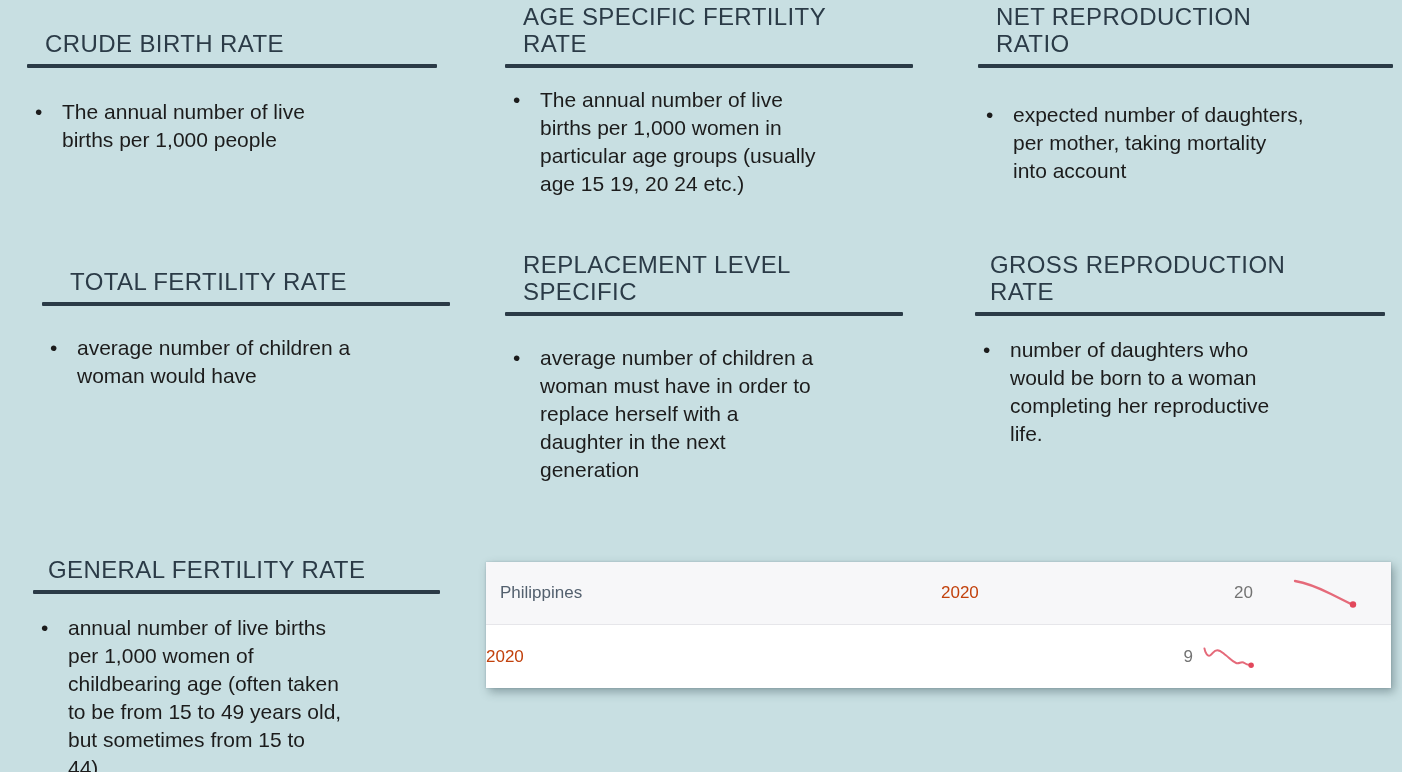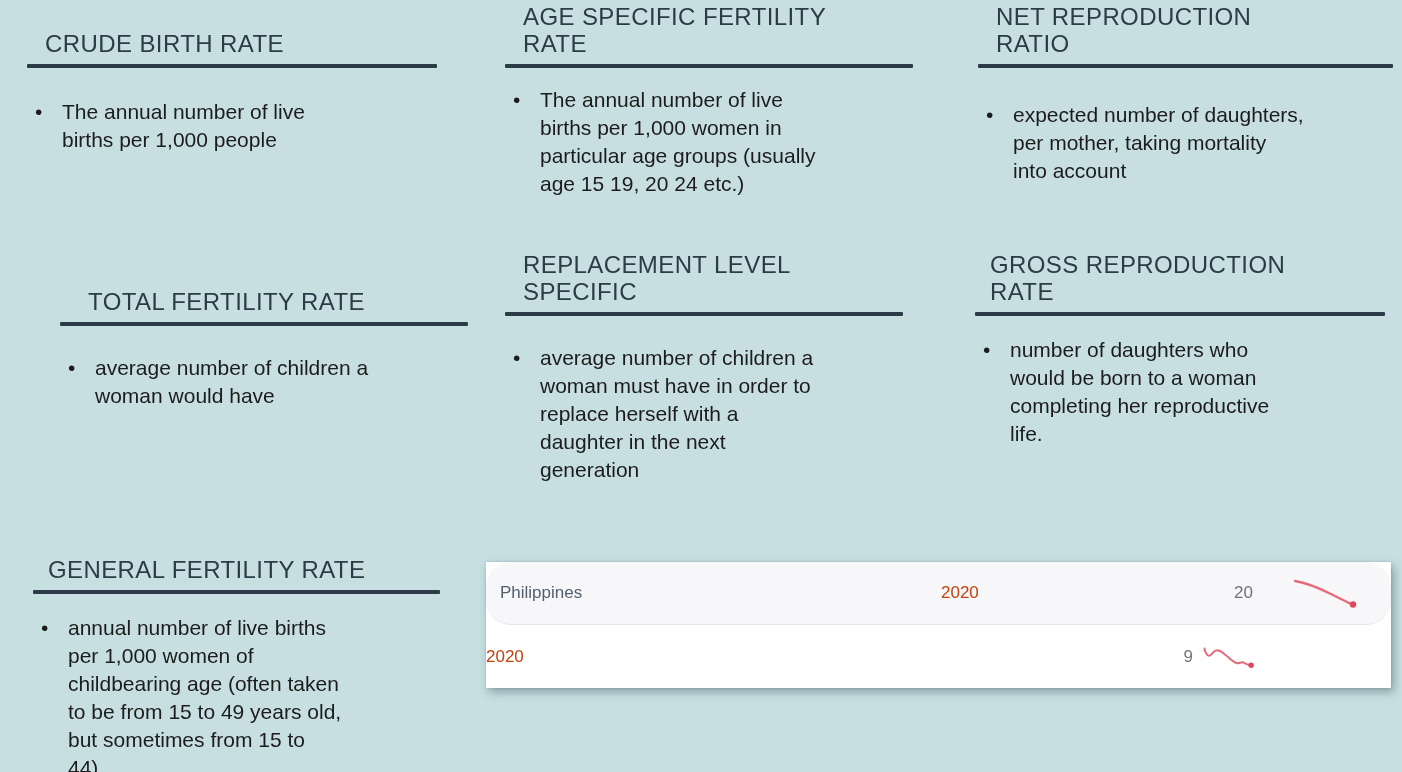--- a/index.html
+++ b/index.html
@@ -35,21 +35,21 @@
   .data-panel{
     position:absolute;left:486px;top:562px;width:905px;height:126px;
     background:#ffffff;z-index:5;
     box-shadow:3px 4px 9px rgba(60,85,90,0.45),0 0 2px rgba(60,85,90,0.25);
   }
   .data-row{
     box-sizing:border-box;height:63px;
     display:grid;grid-template-columns:455px 260px 60px 1fr;
     align-items:center;font-size:17px;
   }
-  .data-row.first{background:#f7f7f9;border-bottom:1px solid #e6e6ea;border-radius:25px;}
+  .data-row.first{background:#f7f7f9;border-bottom:1px solid #e6e6ea;}
   .cell-country{padding-left:14px;color:#53606e;}
   .cell-year{color:#c2410c;}
   .cell-value{text-align:right;padding-right:8px;color:#737373;}
   .cell-spark{display:flex;justify-content:center;}
 </style>
 </head>
 <body>
 
 <div class="stage">
 
@@ -87,21 +87,21 @@
     <ul class="bullets" style="margin-top:33px;">
       <li>
         <span class="bullet-dot">•</span>
         <span class="bullet-text">expected number of daughters,
 per mother, taking mortality
 into account</span>
       </li>
     </ul>
   </div>
 
-  <div class="card" style="left:42px;top:260px;width:408px;margin-left:18px;">
+  <div class="card" style="left:42px;top:240px;width:408px;">
     <div class="card-title" style="height:62px;padding-left:28px;">TOTAL FERTILITY RATE</div>
     <div class="rule"></div>
     <ul class="bullets" style="margin-top:28px;">
       <li>
         <span class="bullet-dot">•</span>
         <span class="bullet-text">average number of children a
 woman would have</span>
       </li>
     </ul>
   </div>

